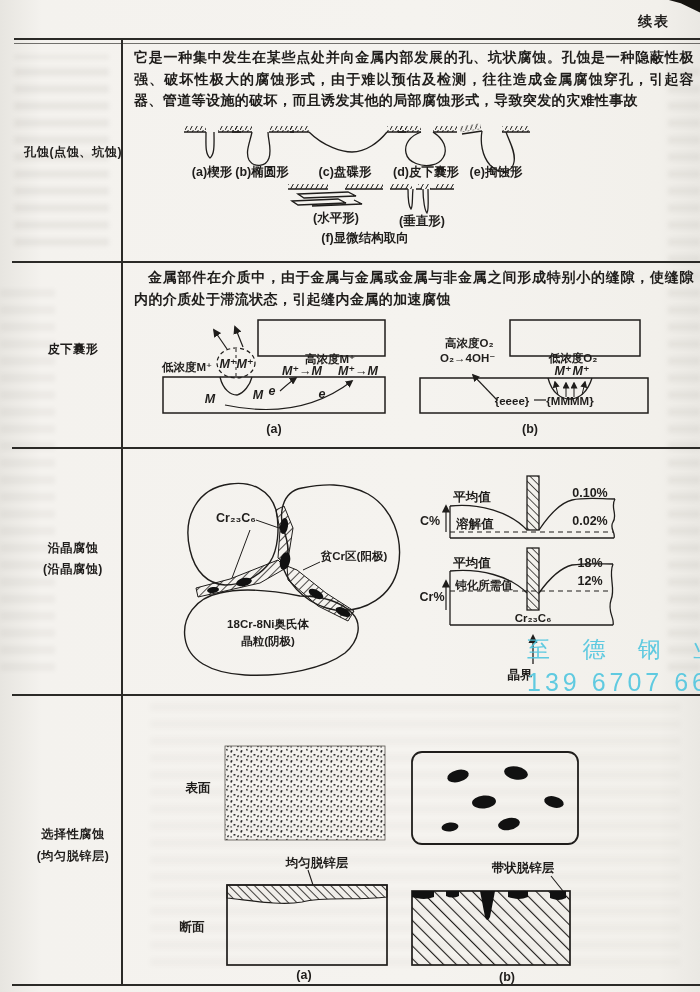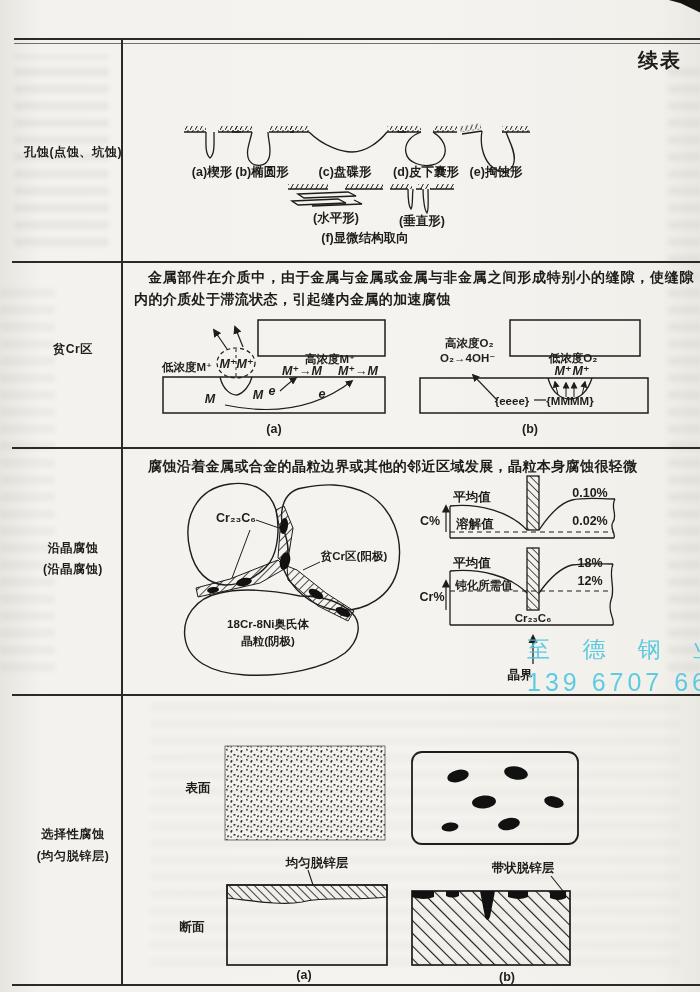--- a/index.html
+++ b/index.html
@@ -6,21 +6,21 @@
   body{background:#d8d6d1;font-family:"Liberation Sans","DejaVu Sans",sans-serif;}
   #page{position:relative;width:700px;height:992px;overflow:hidden;margin:0 auto;
     background:linear-gradient(90deg,#e7e5e0 0,#f4f2ee 6%,#f5f3ef 60%,#f2f0eb 94%,#eae8e3 100%);
     color:#1f1d1b;}
   .hline{position:absolute;background:#2b2a27;height:1.6px;left:12px;right:0;}
   .vline{position:absolute;background:#2b2a27;width:1.6px;}
   .rowlabel{position:absolute;left:12px;width:122px;text-align:center;font-size:12.2px;font-weight:700;letter-spacing:.5px;}
   .para{position:absolute;left:134px;width:560px;font-size:14px;line-height:21.5px;font-weight:600;
     text-align:justify;letter-spacing:.4px;}
   .indent{text-indent:1em;}
-  .cont-label{position:absolute;top:13px;left:638px;font-size:20px;font-weight:700;letter-spacing:2px;margin-top:34px;}
+  .cont-label{position:absolute;top:13px;left:638px;font-size:14px;font-weight:700;letter-spacing:2px;}
   .corner{position:absolute;top:0;left:652px;width:48px;height:18px;background:#15130f;
     clip-path:polygon(35% 0,100% 0,100% 70%,60% 18%);}
   .wm{position:absolute;left:527px;top:634px;color:#4cc5df;opacity:.88;white-space:nowrap;pointer-events:none;}
   .wm .l1{font-size:23px;letter-spacing:13px;font-weight:400;}
   .wm .l2{font-size:25px;letter-spacing:4px;margin-top:3px;}
   .smudge{position:absolute;filter:blur(2px);pointer-events:none;
     background:repeating-linear-gradient(0deg,transparent 0 9px,#86817a 9px 17px);}
   svg{position:absolute;overflow:visible;}
   svg text{font-family:"Liberation Sans","DejaVu Sans",sans-serif;fill:#1f1d1b;}
   .ft{font-size:12.5px;font-weight:700;}
@@ -42,28 +42,28 @@
 
   <div class="hline" style="top:38px;height:2.4px;left:14px"></div>
   <div class="hline" style="top:42.5px;height:1px;left:14px;opacity:.65"></div>
   <div class="hline" style="top:261px"></div>
   <div class="hline" style="top:447px"></div>
   <div class="hline" style="top:694px"></div>
   <div class="hline" style="top:984px;height:2.2px"></div>
   <div class="vline" style="left:121px;top:38px;height:948px"></div>
 
   <div class="rowlabel" style="top:144px">孔蚀(点蚀、坑蚀)</div>
-  <div class="rowlabel" style="top:341px">贫Cr区</div>
+  <div class="rowlabel" style="top:341px">皮下囊形</div>
   <div class="rowlabel" style="top:540px">沿晶腐蚀</div>
   <div class="rowlabel" style="top:561px">(沿晶腐蚀)</div>
   <div class="rowlabel" style="top:826px">选择性腐蚀</div>
   <div class="rowlabel" style="top:848px">(均匀脱锌层)</div>
 
+  <div class="para" style="top:47px">它是一种集中发生在某些点处并向金属内部发展的孔、坑状腐蚀。孔蚀是一种隐蔽性极强、破坏性极大的腐蚀形式，由于难以预估及检测，往往造成金属腐蚀穿孔，引起容器、管道等设施的破坏，而且诱发其他的局部腐蚀形式，导致突发的灾难性事故</div>
   <div class="para indent" style="top:267px">金属部件在介质中，由于金属与金属或金属与非金属之间形成特别小的缝隙，使缝隙内的介质处于滞流状态，引起缝内金属的加速腐蚀</div>
-  <div class="para indent" style="top:456px">腐蚀沿着金属或合金的晶粒边界或其他的邻近区域发展，晶粒本身腐蚀很轻微</div>
 
   <svg style="left:140px;top:112px" width="430" height="142" viewBox="0 0 430 142">
     <defs>
       <pattern id="tick" width="5" height="6" patternUnits="userSpaceOnUse">
         <line x1="0" y1="6" x2="3.4" y2="0" stroke="#1f1d1b" stroke-width="1"></line>
       </pattern>
       <marker id="ah1" markerWidth="7" markerHeight="7" refX="5.5" refY="3.5" orient="auto">
         <path d="M0,0 L7,3.5 L0,7 Z" fill="#1f1d1b"></path>
       </marker>
     </defs>

